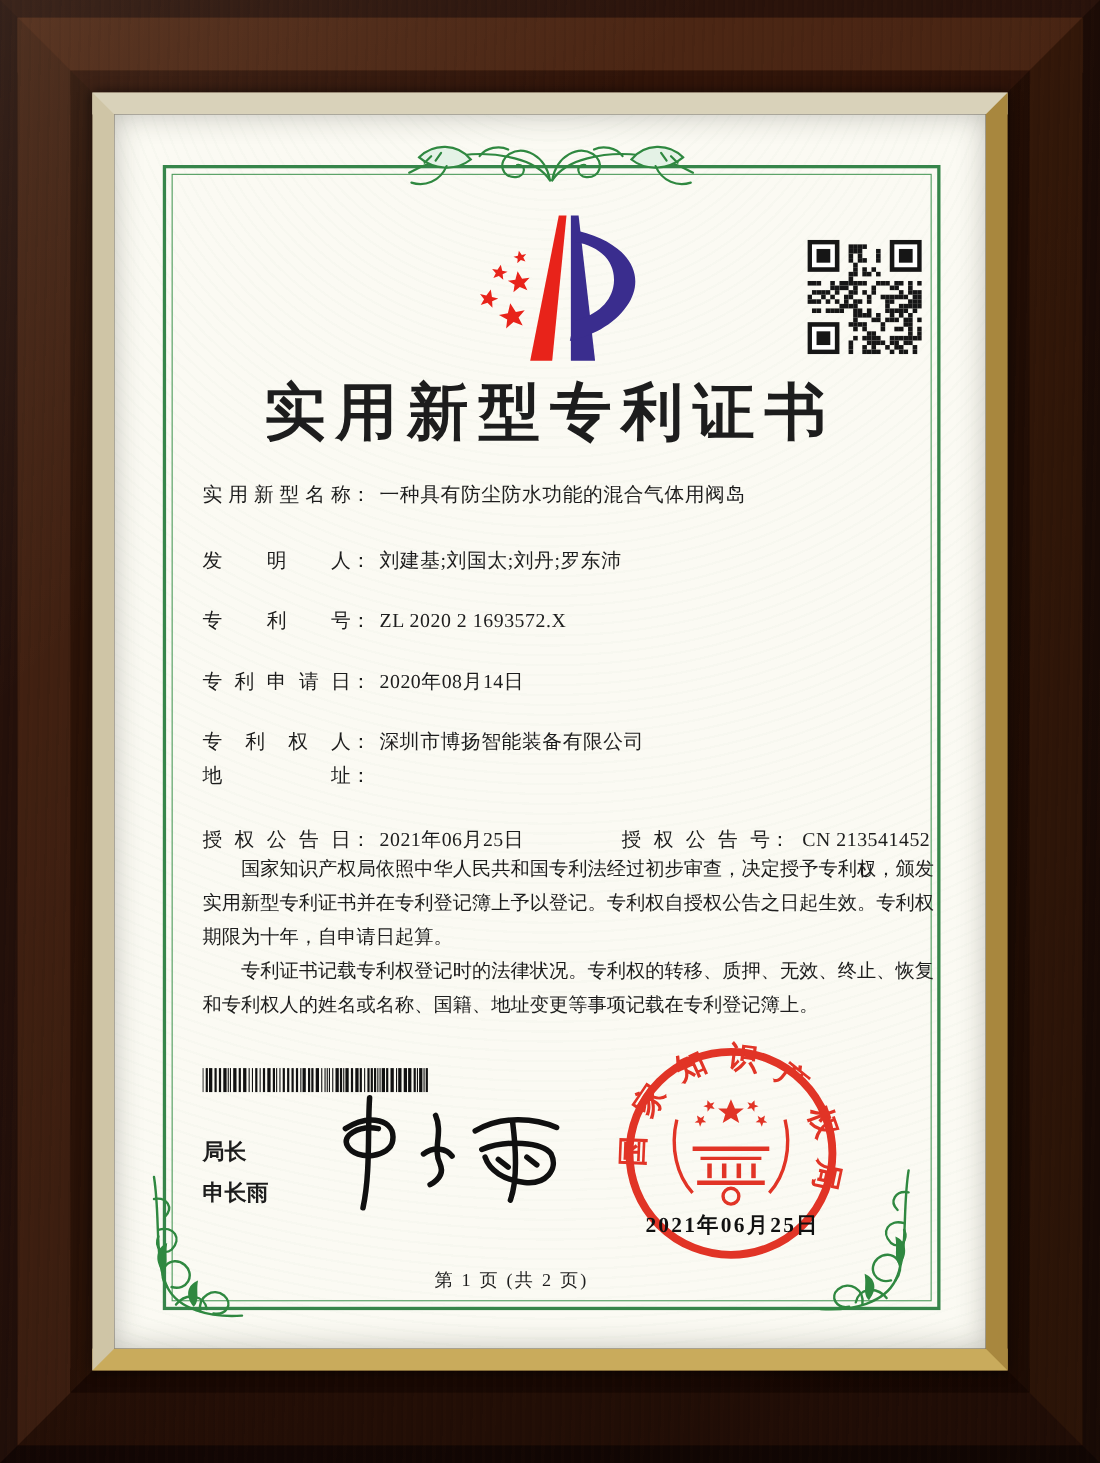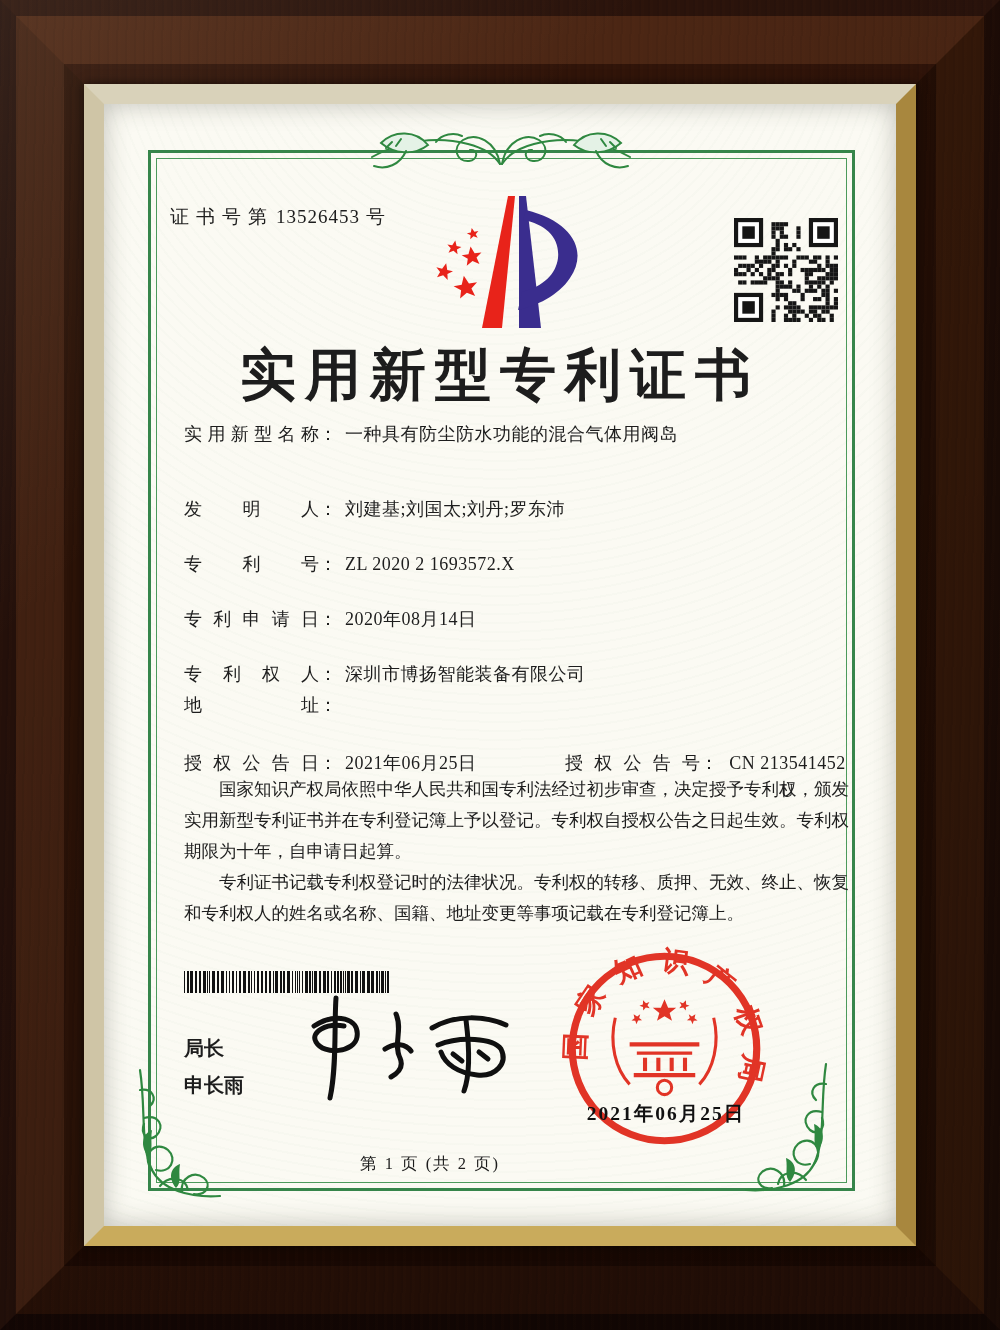--- a/index.html
+++ b/index.html
@@ -52,21 +52,21 @@
   .paras{position:absolute;left:80px;top:670px;width:665px;font-size:17.5px;line-height:31px;text-align:justify;}
   .paras p{margin:0;text-indent:2em;}
 
   .barcode{position:absolute;left:80px;top:867px;}
   .signer{position:absolute;left:80px;top:926px;font-family:"Liberation Sans","DejaVu Sans",sans-serif;
           font-weight:700;font-size:20px;line-height:37px;}
   .signature{position:absolute;left:196px;top:888px;}
   .seal{position:absolute;left:458px;top:842px;opacity:.95;}
   .seal-date{position:absolute;left:462px;top:996px;width:200px;text-align:center;
              font-size:19.5px;font-weight:700;letter-spacing:2px;z-index:5;color:#111;}
-  .footer{position:absolute;left:256px;top:1049px;width:210px;font-size:16.5px;letter-spacing:2px;}
+  .footer{position:absolute;left:256px;top:1049px;width:210px;text-align:center;font-size:16.5px;letter-spacing:2px;}
 </style>
 </head>
 <body>
 
 <div class="stage">
 
   <div class="wood1"></div>
   <div class="wood2"></div>
   <div class="wood3"></div>
   <div class="grain"></div>
@@ -105,23 +105,20 @@
         <path d="M30,120 C40,108 56,112 58,124"></path>
         <path d="M18,90 C10,80 12,68 22,64 C20,76 24,84 18,90 Z" fill="#2f8840" stroke="none"></path>
         <path d="M46,122 C38,112 40,102 50,98 C48,110 52,116 46,122 Z" fill="#2f8840" stroke="none"></path>
       </g>
     </svg>
 
     <svg class="orn" style="left:640px;top:956px" width="92" height="140" viewBox="0 0 92 140">
       <use href="#flor" transform="translate(92,0) scale(-1,1)"></use>
     </svg>
 
-    <div class="certno">
-      <span class="pre">证书号第</span><span class="num">13526453</span><span class="suf">号</span>
-    </div>
 
     <svg style="position:absolute;left:312px;top:82px" width="190" height="150" viewBox="0 0 190 150">
       <defs>
           <path id="st" d="M0,-10 2.94,-3.09 9.51,-3.09 4.19,1.18 6.11,7.5 0,3.82 -6.11,7.5 -4.19,1.18 -9.51,-3.09 -2.94,-3.09 Z" fill="#e8231a"></path>
         </defs>
       <polygon points="92,10 99,10 86,142 66,142" fill="#e8231a"></polygon>
       <polygon points="103,10 110,10 125,142 103,142" fill="#3a2d8e"></polygon>
       <path d="M110,24 C158,36 172,66 154,92 C142,110 120,120 102,124 L106,106 C128,100 140,88 142,72 C144,52 130,38 107,34 Z" fill="#3a2d8e"></path>
       <use href="#st" transform="translate(57,48) scale(0.62) rotate(-12)"></use>
       <use href="#st" transform="translate(38,62) scale(0.75) rotate(10)"></use>
@@ -326,21 +323,21 @@
         <rect x="72" y="0" width="28" height="28"></rect>
         <rect x="76" y="4" width="20" height="20" fill="#fff"></rect>
         <rect x="80" y="8" width="12" height="12" fill="#161616"></rect>
         <rect x="0" y="72" width="28" height="28"></rect>
         <rect x="4" y="76" width="20" height="20" fill="#fff"></rect>
         <rect x="8" y="80" width="12" height="12" fill="#161616"></rect>
       </svg>
 
     <div class="title">实用新型专利证书</div>
 
-    <div class="row" style="top:316px">
+    <div class="row" style="top:331px">
       <span class="flabel">实用新型名称</span>
         <span class="fcolon">：</span>
       <span class="fvalue">一种具有防尘防水功能的混合气体用阀岛</span>
     </div>
     <div class="row" style="top:391px">
       <span class="flabel">发明人</span>
         <span class="fcolon">：</span>
       <span class="fvalue">刘建基;刘国太;刘丹;罗东沛</span>
     </div>
     <div class="row" style="top:446px">

